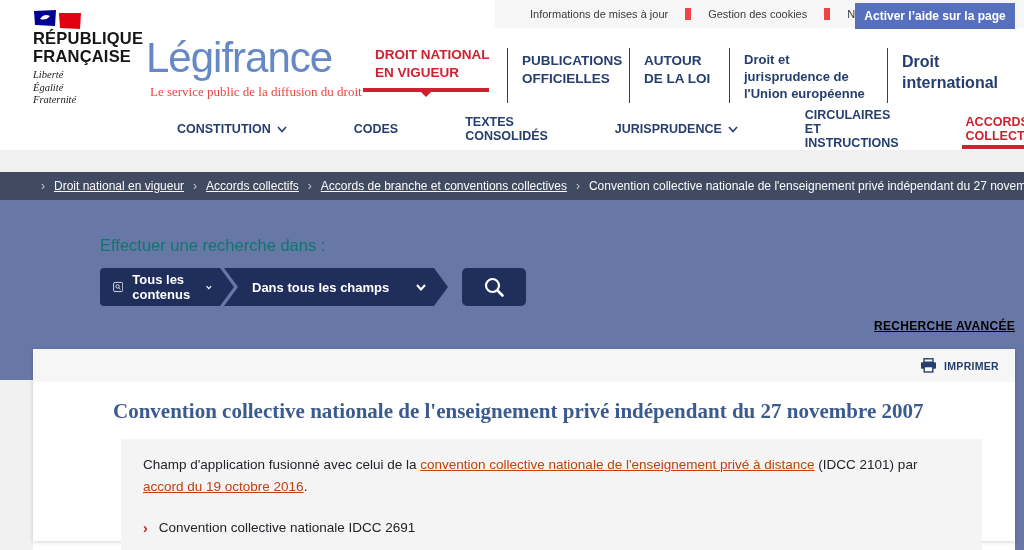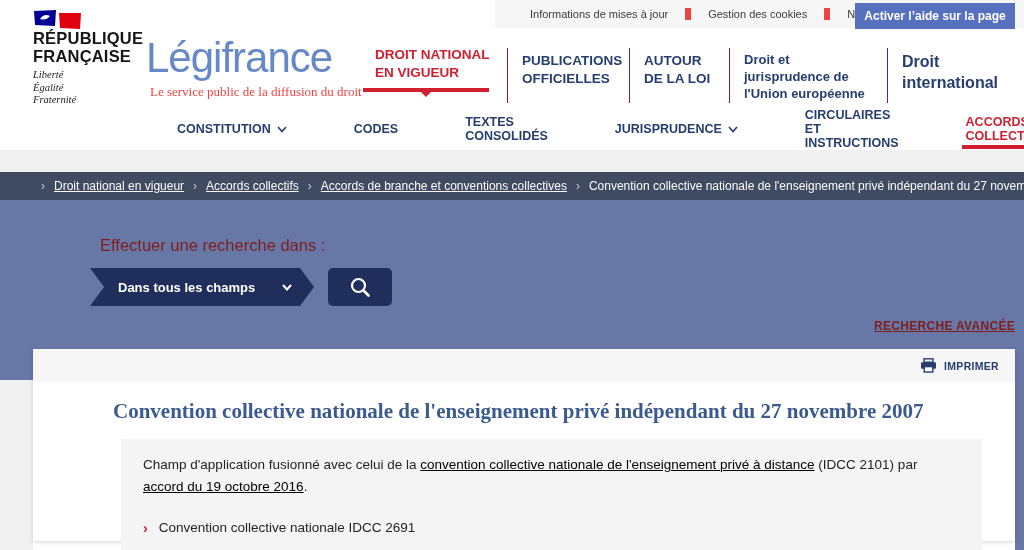--- a/index.html
+++ b/index.html
@@ -61,56 +61,56 @@
                     display:flex; align-items:center; padding-left:32px; gap:9px; }
   .crumb { font-size:12px; color:#fbfbfd; text-decoration:underline; cursor:pointer;
            white-space:nowrap; }
   .crumb.current { text-decoration:none; cursor:default; }
   .crumb-sep { color:#c3c9d6; font-size:12px; }
 
   
   .blue-section { left:0; top:200px; width:1024px; height:180px; background:#6878a6; }
   .right-strip { left:1015px; top:380px; width:9px; height:170px; background:#6878a6; }
   .left-strip { left:0; top:380px; width:33px; height:170px; background:#f1f1f1; }
-  .search-label { left:100px; top:236px; font-size:16.5px; color:#7f1d1d; }
+  .search-label { left:100px; top:236px; font-size:16.5px; color:#0f766e; }
   .search-bar { left:100px; top:268px; width:908px; height:38px; display:flex; }
   .seg { background:#202e5c; color:#fff; display:flex; align-items:center;
          font-size:13px; font-weight:bold; cursor:pointer; }
   .seg-1 { width:134px; padding-left:13px; gap:9px;
            clip-path:polygon(0 0, calc(100% - 14px) 0, 100% 50%, calc(100% - 14px) 100%, 0 100%);
            border-radius:4px 0 0 4px; }
   .seg-2 { width:224px; margin-left:-10px; padding-left:28px;
            clip-path:polygon(0 0, calc(100% - 14px) 0, 100% 50%, calc(100% - 14px) 100%, 0 100%, 14px 50%); }
   .seg .chev { margin-left:auto; margin-right:22px; }
   .input-wrap { flex:1; margin-left:-10px; background:#fff; border-radius:0 4px 4px 0;
                 clip-path:polygon(0 0, 100% 0, 100% 100%, 0 100%, 14px 50%); }
   .search-input { width:100%; height:100%; border:none; outline:none; background:transparent;
                   padding-left:28px; font-size:13px; color:#333;
                   font-family:"Liberation Sans", sans-serif; }
   .search-input::placeholder { color:#6a7380; opacity:1; }
   .search-btn { width:64px; height:38px; margin-left:14px; background:#202e5c; border:none;
                 border-radius:5px; display:flex; align-items:center; justify-content:center;
                 cursor:pointer; }
   .advanced { left:0; top:316px; width:1015px; text-align:right; }
-  .advanced span { font-size:12px; font-weight:bold; color:#7f1d1d; letter-spacing:.3px;
+  .advanced span { font-size:12px; font-weight:bold; color:#000000; letter-spacing:.3px;
                    text-decoration:underline; cursor:pointer;margin-top:37px; }
 
   
   .panel { left:33px; top:349px; width:982px; height:192px; background:#fff;
            box-shadow:0 1px 4px rgba(0,0,0,.18); }
   .print-bar { height:33px; background:#f6f6f6; display:flex; align-items:center;
                justify-content:flex-end; padding-right:16px; }
   .print-btn { display:flex; align-items:center; gap:7px; background:none; border:none;
                cursor:pointer; font-family:"Liberation Sans", sans-serif; }
   .print-btn span { font-size:10.5px; font-weight:bold; color:#253e6e; letter-spacing:.3px; }
   .doc-title { margin:17px 30px 0 80px; font-family:"Liberation Serif", serif;
                font-size:21px; color:#3b5a8e; }
   .notice-box { margin:15px 33px 0 88px; background:#f4f4f4; padding:15px 22px 18px; }
   .notice-text { font-size:13.5px; color:#23232b; line-height:1.65; max-width:840px; }
-  .notice-text a { color:#000000; text-decoration:underline; cursor:pointer; }
+  .notice-text a { color:#c2410c; text-decoration:underline; cursor:pointer; }
   .link-list { list-style:none; margin-top:16px; }
   .link-list li { display:flex; align-items:flex-start; gap:11px; font-size:13.5px;
                   color:#23232b; line-height:1.95; cursor:pointer; }
   .link-list li::before { content:"›"; color:#d0202f; font-weight:bold; font-size:14px; }
 </style>
 </head>
 <body>
 
 <div id="stage">
 
@@ -205,20 +205,31 @@
     <span class="crumb current">Convention collective nationale de l'enseignement privé indépendant du 27 novembre 2007</span>
   </div>
 
   <div class="abs blue-section"></div>
   <div class="abs right-strip"></div>
   <div class="abs left-strip"></div>
 
   <div class="abs search-label">Effectuer une recherche dans :</div>
 
   <div class="abs search-bar">
+    <div class="seg seg-1">
+      <svg width="18" height="18" viewBox="0 0 18 18">
+        <rect x="1" y="1" width="16" height="16" rx="2.5" fill="none" stroke="#ffffff" stroke-width="1.4"></rect>
+        <circle cx="8" cy="8" r="3" fill="none" stroke="#ffffff" stroke-width="1.4"></circle>
+        <line x1="10.2" y1="10.2" x2="13" y2="13" stroke="#ffffff" stroke-width="1.4"></line>
+      </svg>
+      <span>Tous les contenus</span>
+      <svg class="chev" viewBox="0 0 10 7">
+          <path d="M1 1 L5 5.5 L9 1" fill="none" stroke="#ffffff" stroke-width="2"></path>
+        </svg>
+    </div>
     <div class="seg seg-2">
       <span>Dans tous les champs</span>
       <svg class="chev" viewBox="0 0 10 7">
           <path d="M1 1 L5 5.5 L9 1" fill="none" stroke="#ffffff" stroke-width="2"></path>
         </svg>
     </div>
     <button class="search-btn">
       <svg width="22" height="22" viewBox="0 0 22 22">
         <circle cx="9.5" cy="9.5" r="6.5" fill="none" stroke="#ffffff" stroke-width="2.2"></circle>
         <line x1="14.5" y1="14.5" x2="19.5" y2="19.5" stroke="#ffffff" stroke-width="2.6" stroke-linecap="round"></line>

